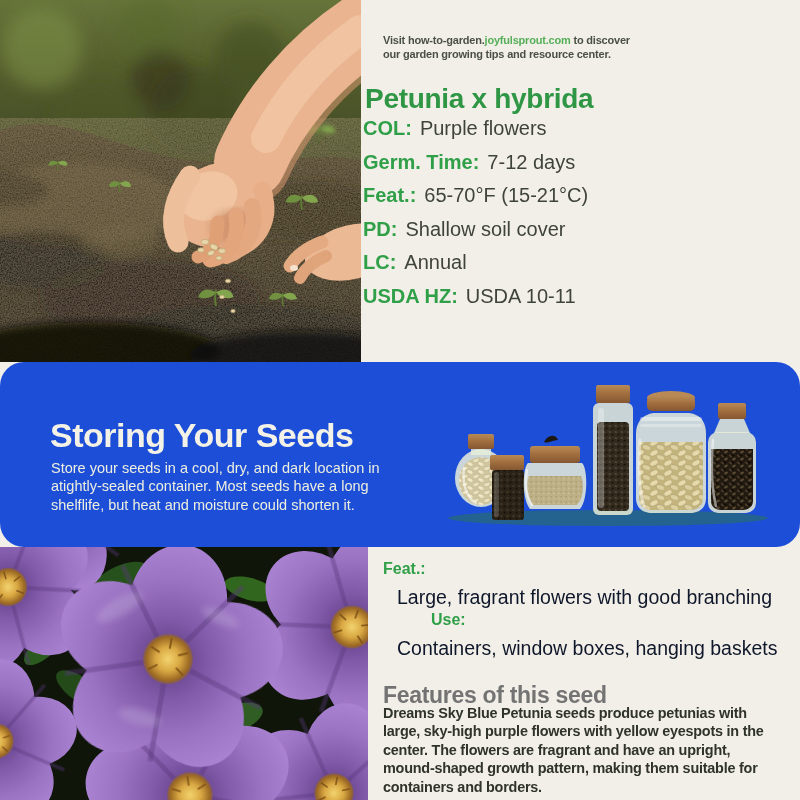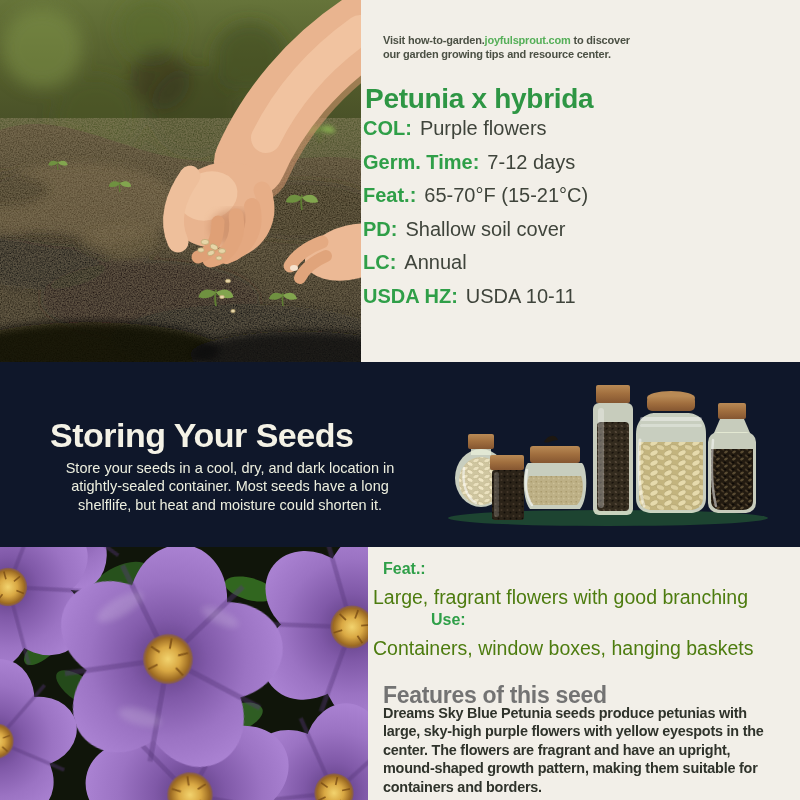--- a/index.html
+++ b/index.html
@@ -1,44 +1,44 @@
 <!DOCTYPE html>
 <html><head>
 <meta charset="utf-8">
 <style>
   html,body{margin:0;padding:0;background:#e5e2da;}
   .page{position:relative;width:800px;height:800px;overflow:hidden;
         font-family:"Liberation Sans","DejaVu Sans",sans-serif;background:#F2EFE8;}
   .sec{position:absolute;left:0;width:800px;}
   .sec-top{top:0;height:362px;background:#F2EFE8;}
-  .sec-band{top:362px;height:185px;background:#0f172a;}
+  .sec-band{top:362px;height:185px;background:#1d4ed8;border-radius:24px;}
   .sec-bottom{top:547px;height:253px;background:#F2EFE8;}
   .photo{position:absolute;top:0;left:0;display:block;}
 
   
   .intro{position:absolute;left:383px;top:22px;width:380px;font-size:11px;
          font-weight:600;line-height:1.28;color:#4B5044;letter-spacing:-0.2px;}
   .intro .link{color:#55AF58;cursor:pointer;}
   .title{position:absolute;left:365px;top:64px;font-size:28px;font-weight:700;
          color:#2E9644;letter-spacing:-0.3px;}
   .specs{position:absolute;left:363px;top:117px;}
   .spec-row{white-space:nowrap;line-height:22px;margin-bottom:11.5px;font-size:20px;}
   .spec-label{color:#2F9F48;font-weight:700;margin-right:8px;}
   .spec-value{color:#3F443B;}
 
   
   .band-title{position:absolute;left:50px;top:26px;font-size:34px;font-weight:700;
               color:#F4F2E6;letter-spacing:-0.5px;}
   .band-body{position:absolute;left:51px;top:82px;width:358px;font-size:14.5px;
-             line-height:18.5px;color:#EDEFDF;text-align:center;}
+             line-height:18.5px;color:#EDEFDF;}
   .jars-wrap{position:absolute;left:440px;top:8px;}
 
   
   .d-label{position:absolute;left:383px;font-size:16px;font-weight:700;color:#2F9F48;}
-  .d-value{position:absolute;left:373px;font-size:19.5px;color:#4d7c0f;white-space:nowrap;}
+  .d-value{position:absolute;left:397px;font-size:19.5px;color:#0f172a;white-space:nowrap;}
   .feat-label{top:13px;} .feat-value{top:39px;}
   .use-label{top:64px;margin-left:48px;}  .use-value{top:90px;}
   .features-title{position:absolute;left:383px;top:112px;font-size:23px;font-weight:700;
                   color:#737373;letter-spacing:-0.3px;}
   .features-body{position:absolute;left:383px;top:141px;width:432px;font-size:15.5px;
                  font-weight:600;line-height:18.6px;color:#2F332B;letter-spacing:-0.25px;
                  transform:scaleX(.93);transform-origin:left top;}
 </style>
 </head>
 <body>

